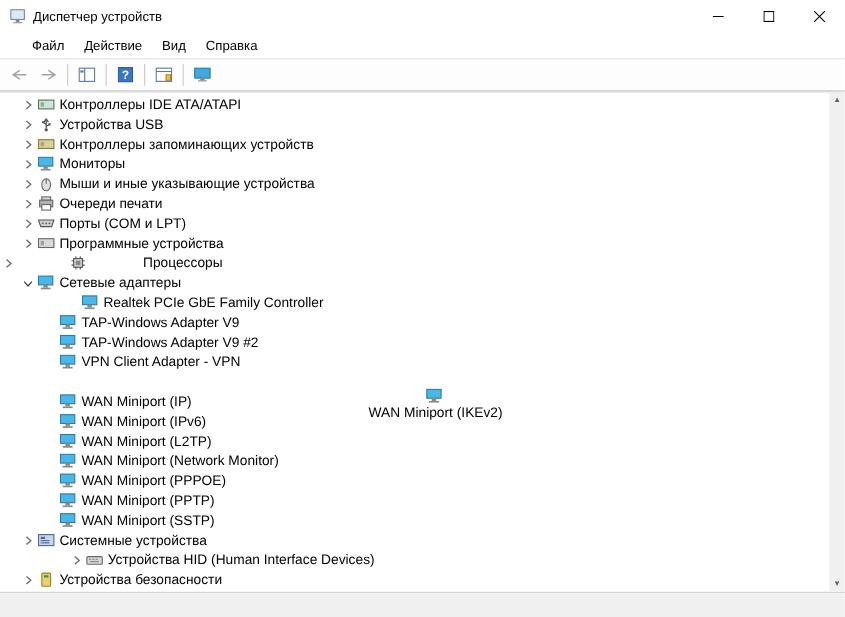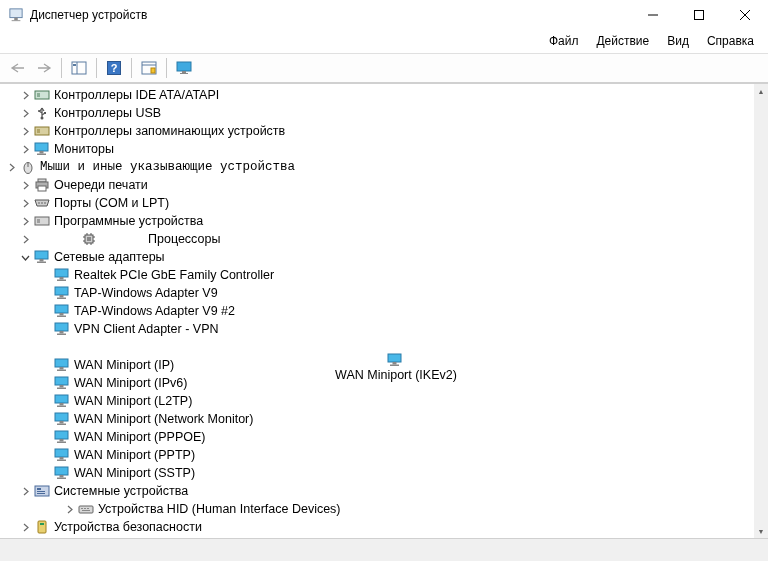--- a/index.html
+++ b/index.html
@@ -34,21 +34,20 @@
     width: 46px; height: 30px;
     display: flex; align-items: center; justify-content: center;
     font-size: 10px;
   }
   .menubar {
     display: flex;
     gap: 2px;
     padding: 2px 6px 3px 21px;
     font-size: 12px;
     background: #fff;
-    justify-content: flex-end;
   }
   .menu-item { padding: 2px 8px; }
   .toolbar {
     display: flex;
     align-items: center;
     gap: 2px;
     padding: 3px 6px;
     border-top: 1px solid #e0e0e0;
     border-bottom: 1px solid #d0d0d0;
     background: #fdfdfd;
@@ -223,21 +222,21 @@
         <span class="dev-icon">
           <svg width="14" height="14" viewBox="0 0 14 14">
             <circle cx="7" cy="12" r="1.5" fill="#555"></circle>
             <line x1="7" y1="11" x2="7" y2="2" stroke="#555" stroke-width="1.2"></line>
             <path d="M7 2 L5 5 M7 2 L9 5" stroke="#555" stroke-width="1.2" fill="none"></path>
             <path d="M7 7 L4 5 M7 9 L10 7" stroke="#555" stroke-width="1.2"></path>
             <circle cx="4" cy="5" r="1" fill="#555"></circle>
             <rect x="9" y="6" width="2" height="2" fill="#555"></rect>
           </svg>
         </span>
-        <span class="lbl">Контроллеры USB</span>
+        <span class="lbl">Устройства USB</span>
       </div>
       <div class="node" style="padding-left: 18px;">
         <span class="chevron">
           <svg width="9" height="9" viewBox="0 0 9 9">
             <path d="M3 1 L7 4.5 L3 8" fill="none" stroke="#6b6b6b" stroke-width="1.2"></path>
           </svg>
         </span>
         <span class="dev-icon">
           <svg width="16" height="12" viewBox="0 0 16 12">
             <rect x="1" y="2" width="14" height="8" fill="#d8cfa0" stroke="#8a7a30"></rect>
@@ -254,21 +253,21 @@
         </span>
         <span class="dev-icon">
           <svg width="16" height="14" viewBox="0 0 16 14">
             <rect x="1" y="1" width="13" height="8" fill="#49b8e8" stroke="#2a7ba8"></rect>
             <rect x="5.5" y="9" width="4" height="2.5" fill="#888"></rect>
             <rect x="3" y="11.5" width="9" height="1.5" fill="#888"></rect>
           </svg>
         </span>
         <span class="lbl">Мониторы</span>
       </div>
-      <div class="node" style="padding-left: 4px; font-family: Liberation Mono, monospace;">
+      <div class="node" style="padding-left: 18px;">
         <span class="chevron">
           <svg width="9" height="9" viewBox="0 0 9 9">
             <path d="M3 1 L7 4.5 L3 8" fill="none" stroke="#6b6b6b" stroke-width="1.2"></path>
           </svg>
         </span>
         <span class="dev-icon">
           <svg width="14" height="14" viewBox="0 0 14 14">
             <ellipse cx="7" cy="8" rx="4" ry="5.5" fill="#e0e0e0" stroke="#666"></ellipse>
             <line x1="7" y1="2.5" x2="7" y2="7" stroke="#666"></line>
           </svg>
@@ -313,21 +312,21 @@
           </svg>
         </span>
         <span class="dev-icon">
           <svg width="16" height="12" viewBox="0 0 16 12">
             <rect x="1" y="2" width="14" height="8" fill="#d8d8d8" stroke="#666666"></rect>
             <rect x="3" y="4" width="3" height="4" fill="#666666" opacity="0.5"></rect>
           </svg>
         </span>
         <span class="lbl">Программные устройства</span>
       </div>
-      <div class="node" style="padding-left: 18px; gap: 47px;">
+      <div class="node" style=" gap: 47px;">
         <span class="chevron">
           <svg width="9" height="9" viewBox="0 0 9 9">
             <path d="M3 1 L7 4.5 L3 8" fill="none" stroke="#6b6b6b" stroke-width="1.2"></path>
           </svg>
         </span>
         <span class="dev-icon">
           <svg width="14" height="14" viewBox="0 0 14 14">
             <rect x="3" y="3" width="8" height="8" fill="#d0d0d0" stroke="#555"></rect>
             <rect x="5" y="5" width="4" height="4" fill="#888"></rect>
             <line x1="1" y1="5" x2="3" y2="5" stroke="#555"></line>
@@ -350,21 +349,21 @@
         </span>
         <span class="dev-icon">
           <svg width="16" height="14" viewBox="0 0 16 14">
             <rect x="1" y="1" width="13" height="8" fill="#49b8e8" stroke="#2a7ba8"></rect>
             <rect x="5.5" y="9" width="4" height="2.5" fill="#888"></rect>
             <rect x="3" y="11.5" width="9" height="1.5" fill="#888"></rect>
           </svg>
         </span>
         <span class="lbl">Сетевые адаптеры</span>
       </div>
-      <div class="node" style="padding-left: 38px;">
+      <div class="node" style="padding-left: 58px;">
         <span class="chevron empty">
           <svg width="9" height="9" viewBox="0 0 9 9">
             <path d="M3 1 L7 4.5 L3 8" fill="none" stroke="#6b6b6b" stroke-width="1.2"></path>
           </svg>
         </span>
         <span class="dev-icon">
           <svg width="16" height="14" viewBox="0 0 16 14">
             <rect x="1" y="1" width="13" height="8" fill="#49b8e8" stroke="#2a7ba8"></rect>
             <rect x="5.5" y="9" width="4" height="2.5" fill="#888"></rect>
             <rect x="3" y="11.5" width="9" height="1.5" fill="#888"></rect>

